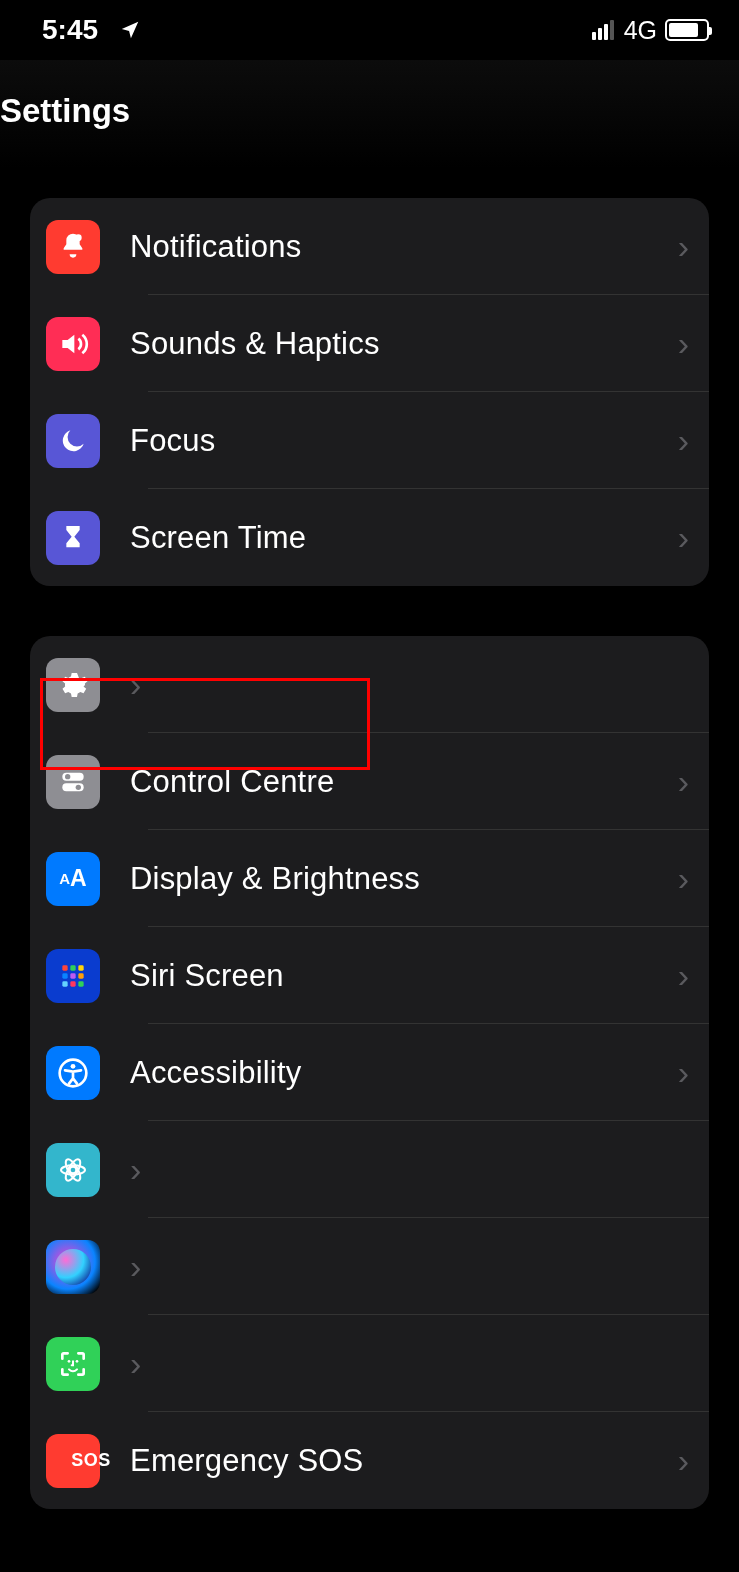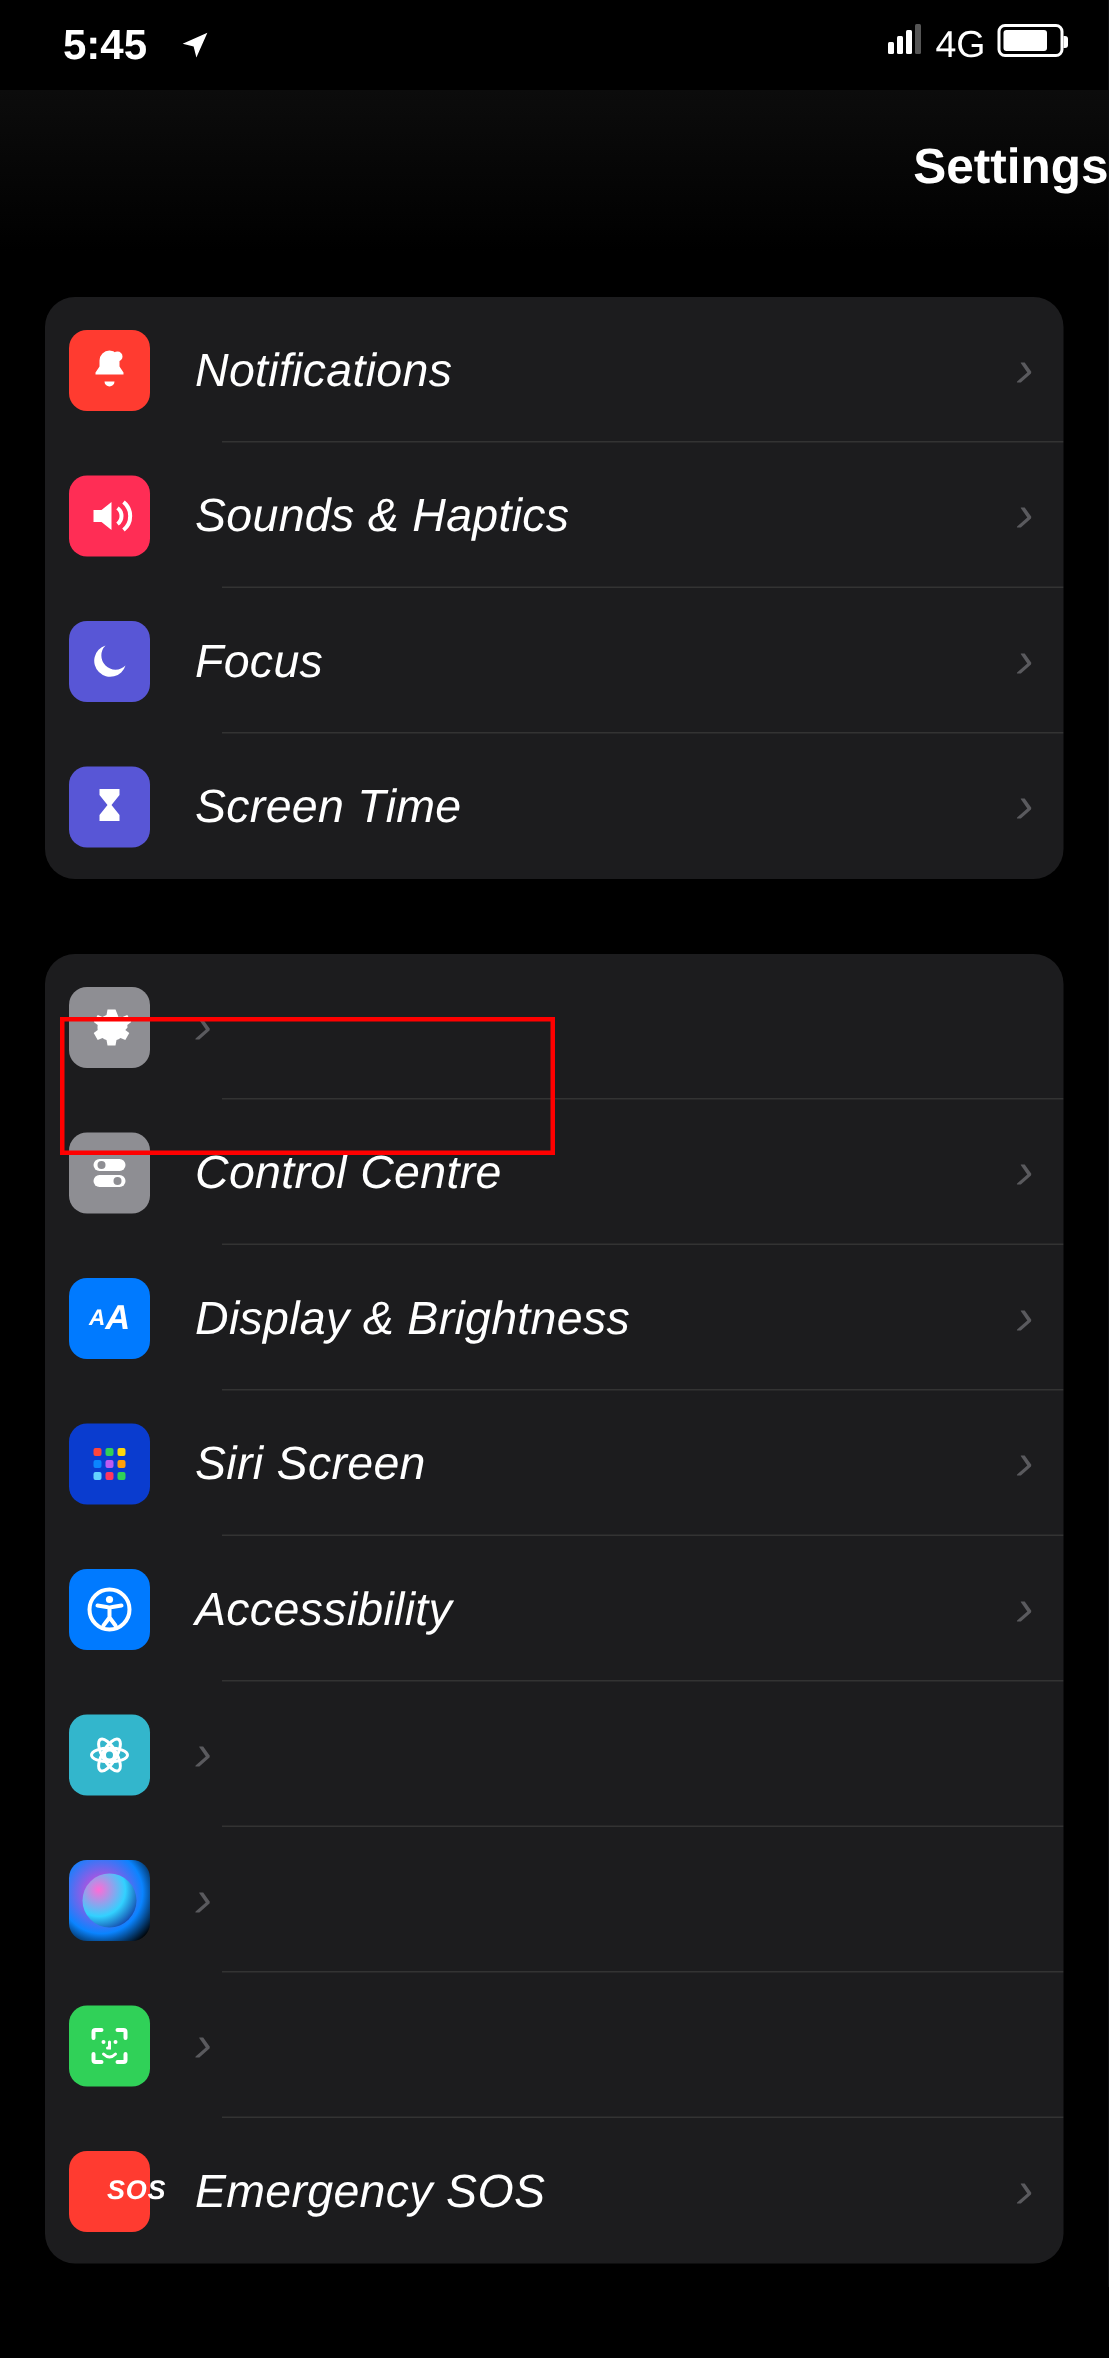--- a/index.html
+++ b/index.html
@@ -14,42 +14,41 @@
   .status-bar {
     height: 60px;
     display: flex;
     justify-content: space-between;
     align-items: center;
     padding: 0 30px 0 42px;
     font-size: 28px;
     font-weight: 600;
   }
   .status-left { display: flex; align-items: center; gap: 21px; }
-  .status-right { display: flex; align-items: flex-start; gap: 8px; }
+  .status-right { display: flex; align-items: center; gap: 8px; }
   .location-icon { width: 22px; height: 22px; }
   .signal-icon { display: flex; align-items: flex-end; gap: 2px; }
   .signal-bar { width: 4px; background: #fff; border-radius: 1px; }
   .signal-bar.dim { background: #555; }
   .net-label { font-size: 25px; font-weight: 500; margin-left: 2px; }
   .battery { width: 44px; height: 22px; border: 2px solid #fff; border-radius: 5px; position: relative; display: flex; align-items: center; padding: 2px; }
   .battery::after { content: ""; position: absolute; right: -5px; top: 6px; width: 3px; height: 8px; background: #fff; border-radius: 0 2px 2px 0; }
   .battery-fill { width: 80%; height: 100%; background: #fff; border-radius: 2px; }
   .nav-title {
-    text-align: right;
+    text-align: left;
     font-size: 33px;
     font-weight: 600;
     padding: 32px 0 38px 0;
     background: linear-gradient(180deg,#0c0c0c,#000);
   }
   .group {
     margin: 50px 30px 0 30px;
     background: #1c1c1e;
     border-radius: 20px;
     overflow: hidden;
-    font-style: italic;
   }
   .group.first { margin-top: 30px; }
   .row {
     display: flex;
     align-items: center;
     height: 97px;
     padding: 0 20px 0 16px;
     position: relative;
     cursor: pointer;
   }

